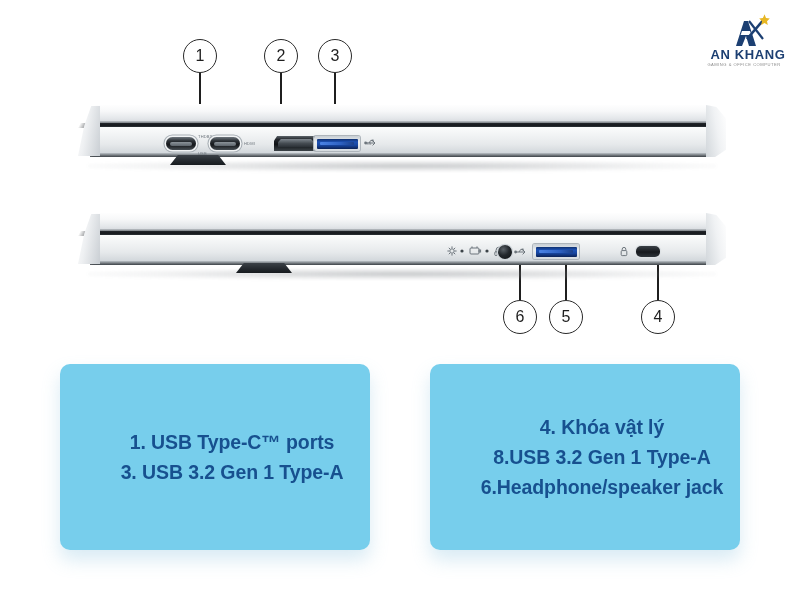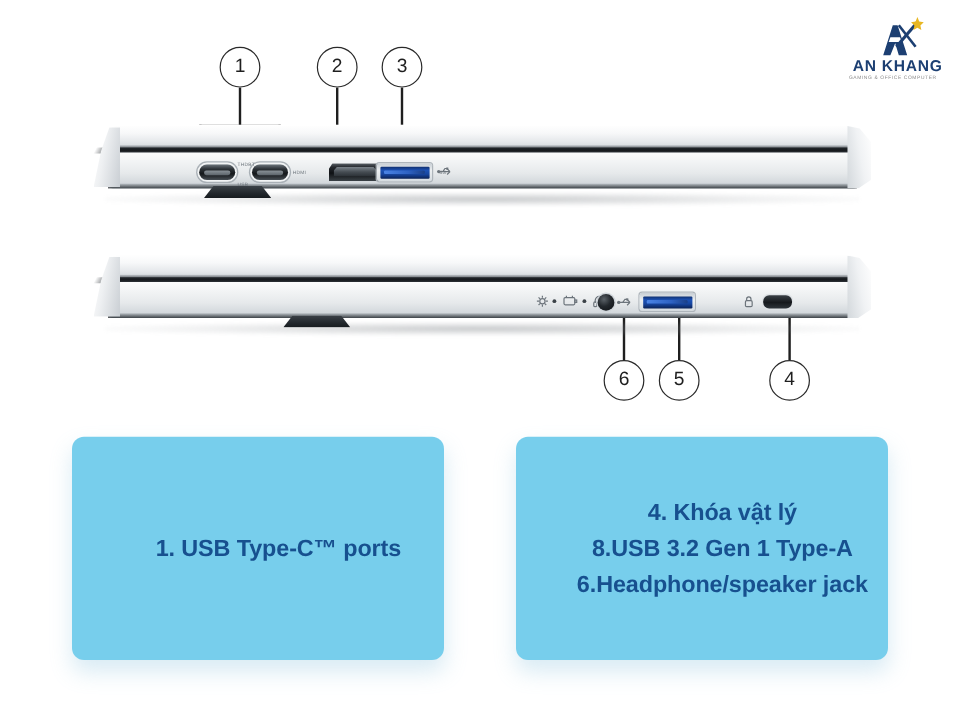--- a/index.html
+++ b/index.html
@@ -336,20 +336,21 @@
   </div>
   <div class="ccircle" style="left:549px;top:300px;">
     <span>5</span>
   </div>
   <div class="ccircle" style="left:503px;top:300px;">
     <span>6</span>
   </div>
 
   <div class="infobox ib-left" style="background: rgb(119, 206, 236); color: rgb(23, 80, 143);">
     <div class="ib-line">1. USB Type-C™ ports</div>
+    <div class="ib-line">3. USB 3.2 Gen 1 Type-A</div>
   </div>
 
   <div class="infobox ib-right" style="background: rgb(119, 206, 236); color: rgb(23, 80, 143);">
     <div class="ib-line">4. Khóa vật lý</div>
     <div class="ib-line">8.USB 3.2 Gen 1 Type-A</div>
     <div class="ib-line">6.Headphone/speaker jack</div>
   </div>
 
 </div>
 

